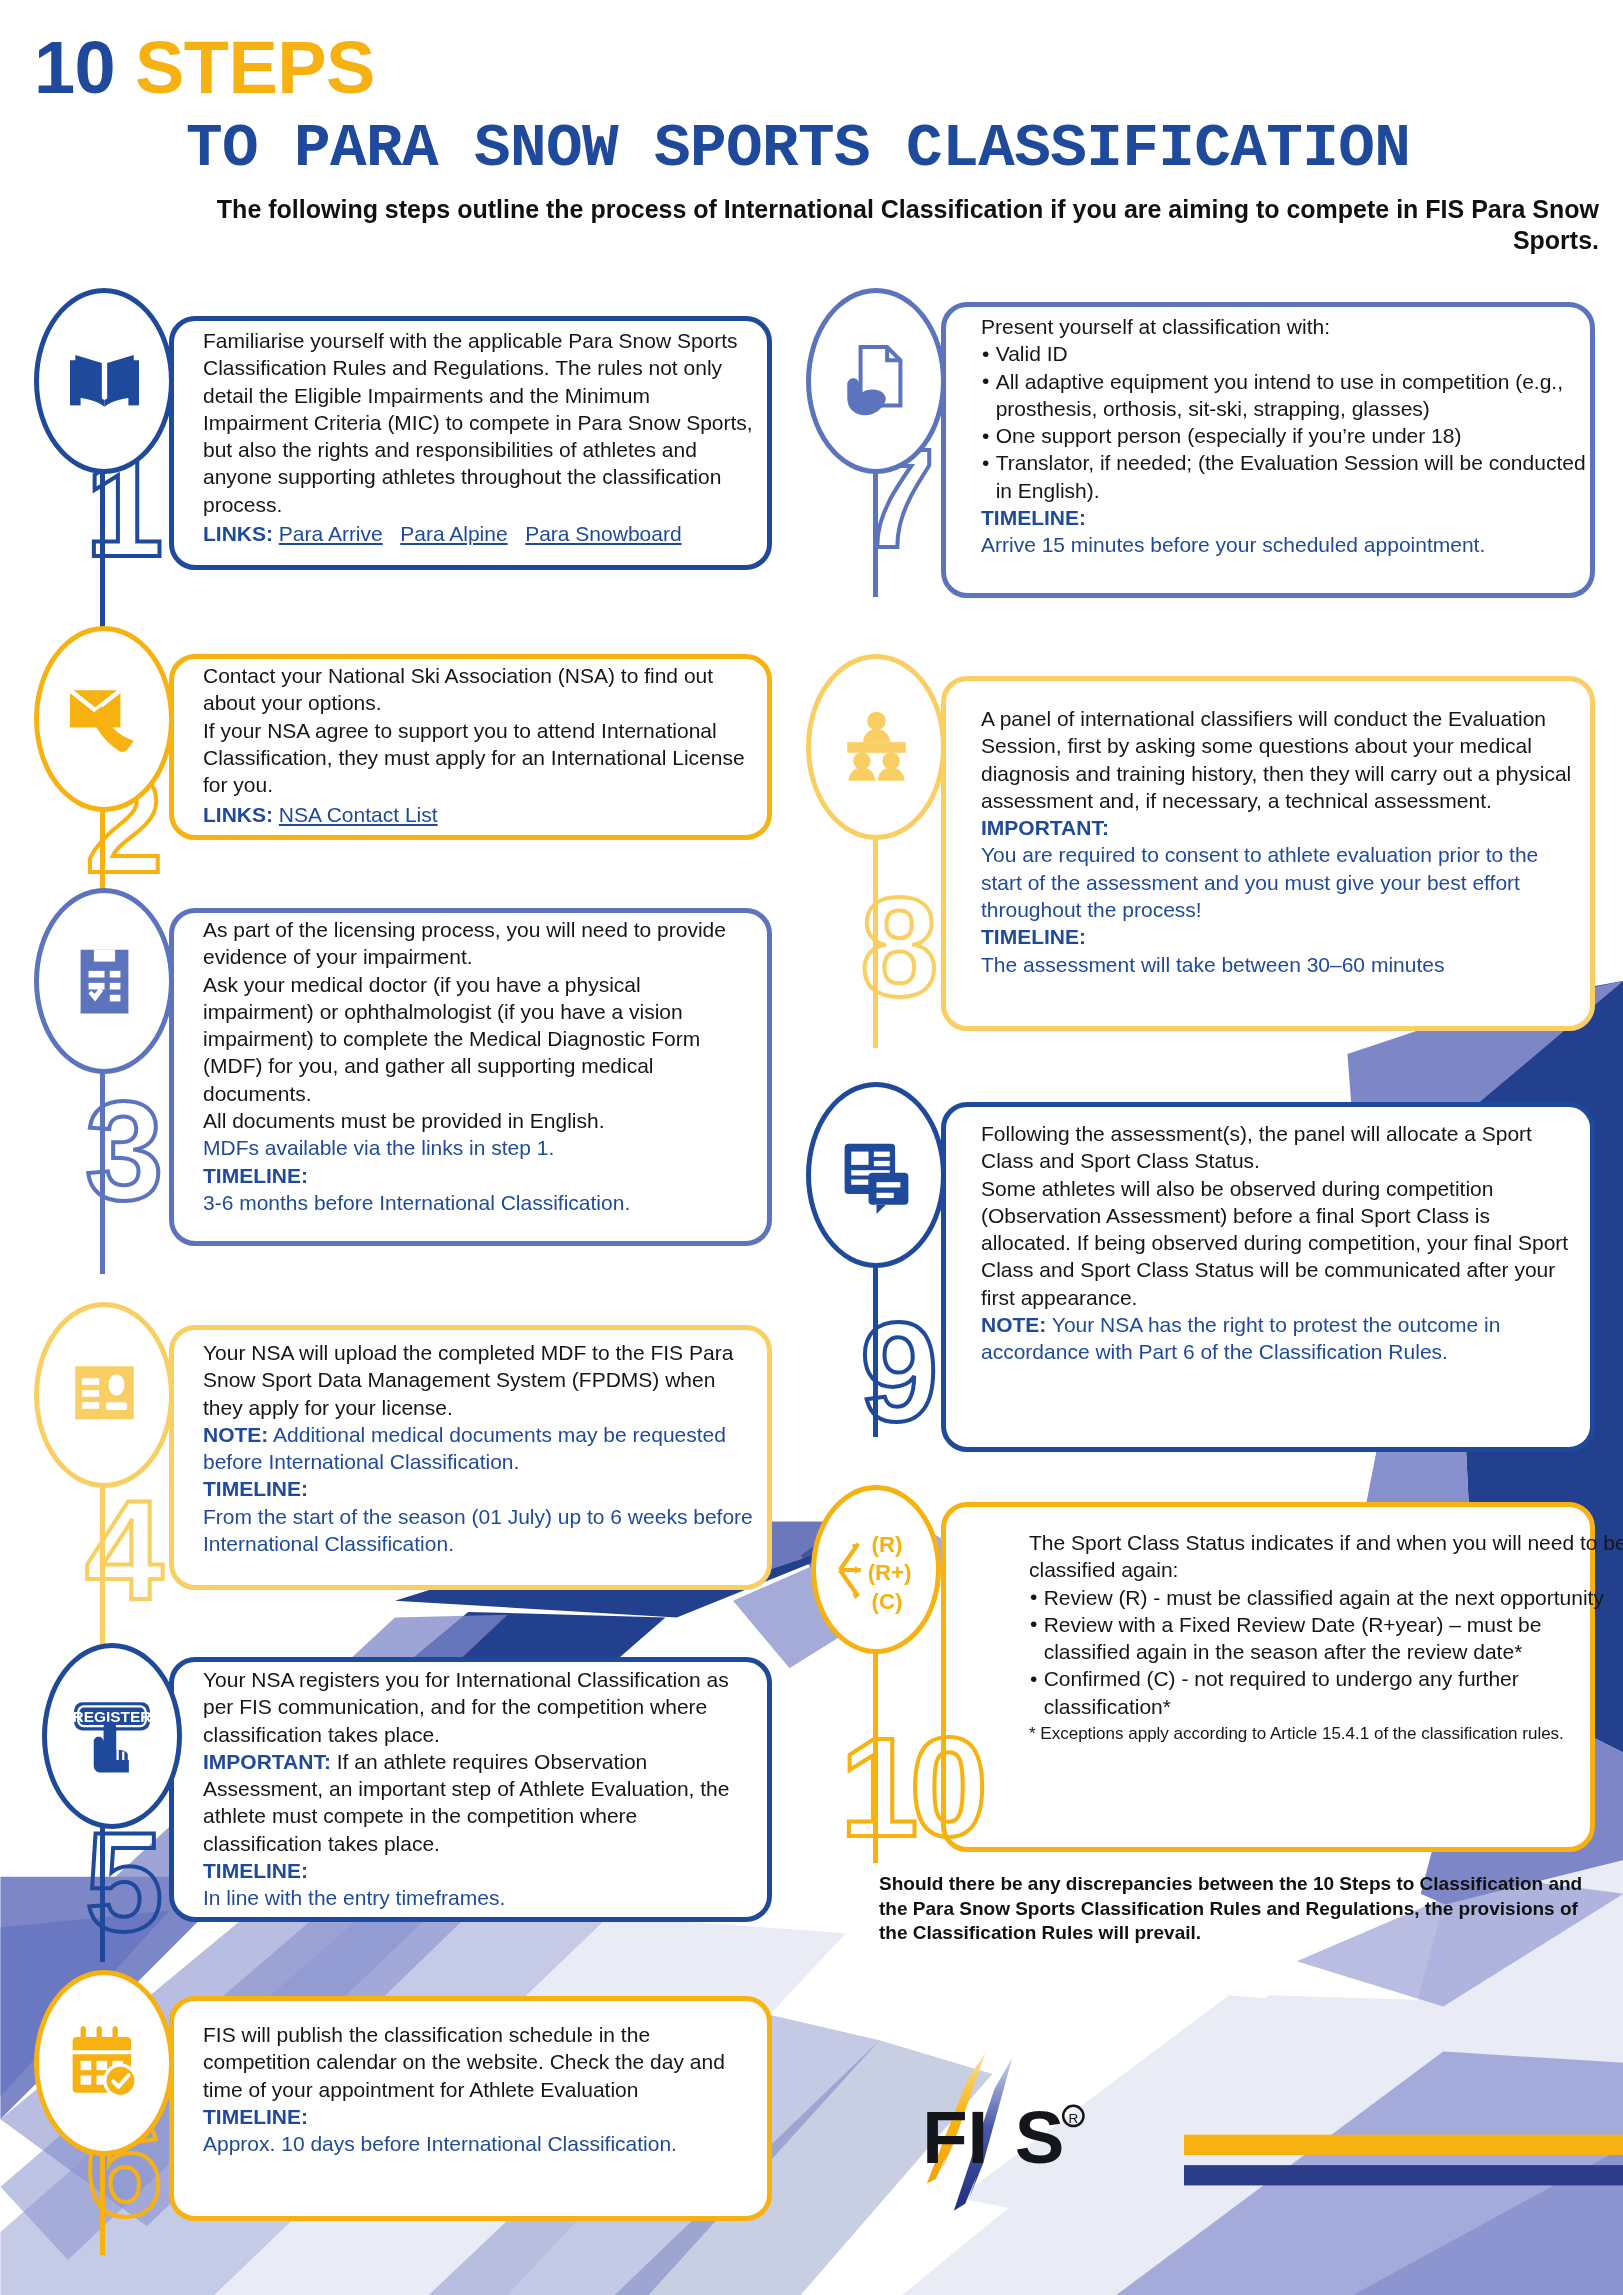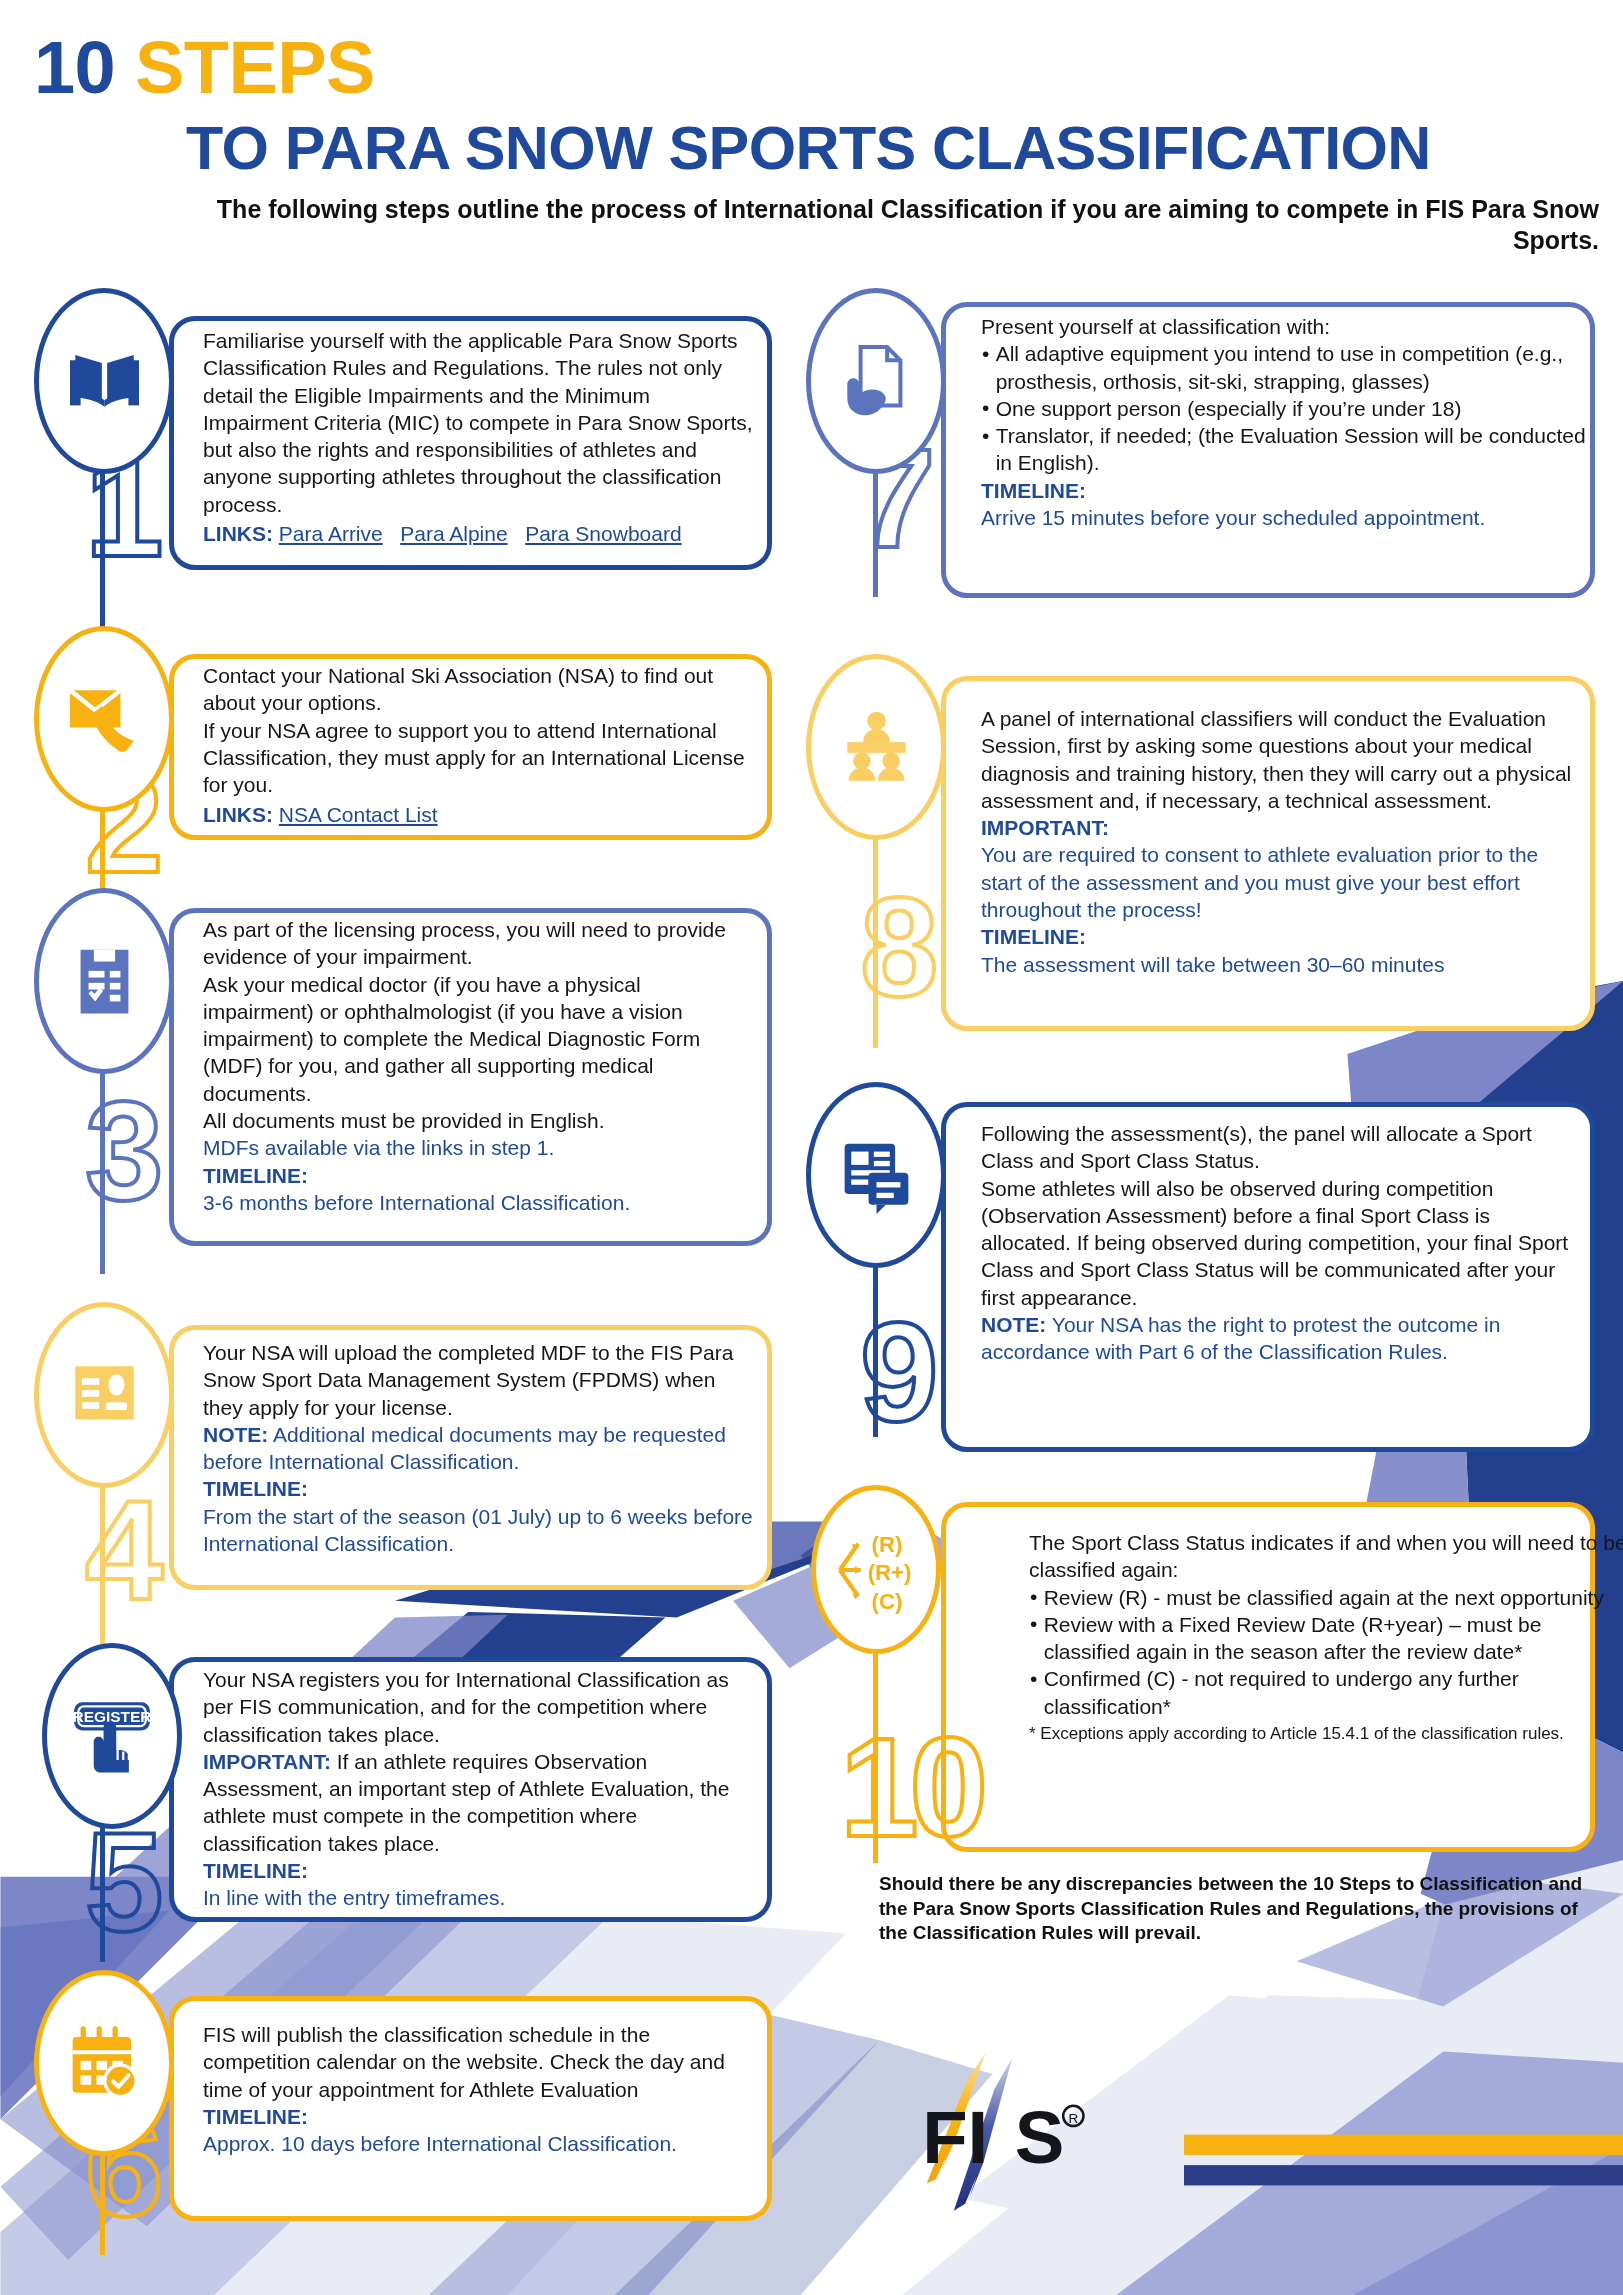--- a/index.html
+++ b/index.html
@@ -13,21 +13,21 @@
   .page{position:relative;width:1624px;height:2295px;overflow:hidden;background:#fff;}
 
   
   .bg{position:absolute;inset:0;z-index:0;pointer-events:none;}
 
   
   .header{position:absolute;left:0;top:0;width:1624px;z-index:5;}
   .h-line1{position:absolute;left:34px;top:31px;font-size:74px;font-weight:bold;letter-spacing:-0.6px;line-height:1;}
   .h-ten{color:#1f4a9b;}
   .h-steps{color:#f7b211;}
-  .h-line2{position:absolute;left:186px;top:118px;font-size:61px;font-weight:bold;color:#1f4a9b;line-height:1;letter-spacing:-0.6px;}
+  .h-line2{position:absolute;left:186px;top:118px;font-size:61px;font-weight:bold;color:#1f4a9b;line-height:1;letter-spacing:-0.6px;font-family:Liberation Mono, monospace;}
   .h-sub{position:absolute;right:25px;top:194px;width:1398px;text-align:right;font-size:25px;font-weight:bold;color:#111;line-height:1.25;}
 
   
   .step{position:absolute;z-index:4;}
   .bubble{
     position:absolute;
     background:#ffffff;
     border-style:solid;
     border-width:5px;
     border-radius:26px;
@@ -286,20 +286,21 @@
       <svg width="85" height="85" viewBox="0 0 64 64">
         <path d="M20 6h20l10 10v34H20z" fill="#fff" stroke="#5b74bd" stroke-width="3"></path>
         <path d="M40 6v10h10" fill="none" stroke="#5b74bd" stroke-width="3"></path>
         <path d="M10 34c0-2.5 2-4.5 4.5-4.5S19 31.5 19 34v8c4-4 10-5 15-3 4 1.5 6 5 4.5 8.5-2 5-8 10-15 10-8 0-13.5-5-13.5-13z" fill="#5b74bd"></path>
       </svg>
     </div>
     <div class="num wide" style="left:857px;top:428px;">7</div>
     <div class="body" style="left:981px;top:313px;width:606px;">
       <p>Present yourself at classification with:</p>
       <ul class="bullets">
+        <li>Valid ID</li>
         <li>All adaptive equipment you intend to use in competition (e.g., prosthesis, orthosis, sit-ski, strapping, glasses)</li>
         <li>One support person (especially if you’re under 18)</li>
         <li>Translator, if needed; (the Evaluation Session will be conducted in English).</li>
       </ul>
       <p class="lbl">TIMELINE:</p>
       <p class="blue">Arrive 15 minutes before your scheduled appointment.</p>
     </div>
   </div>
 
   <div class="step c-lightgold">

